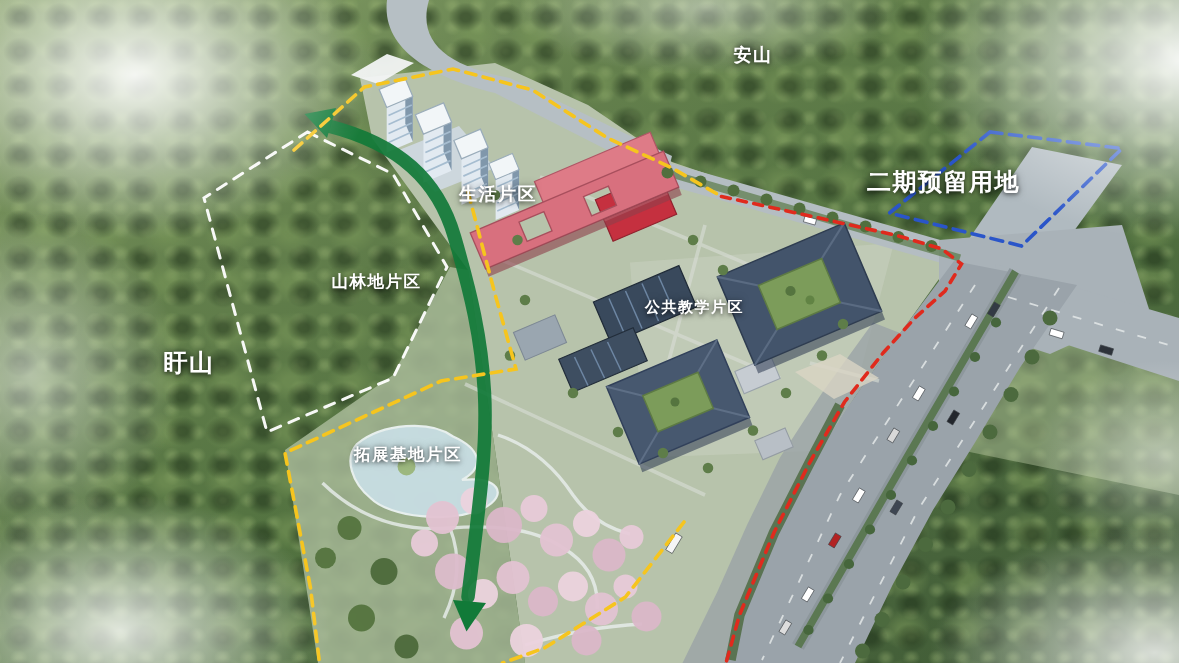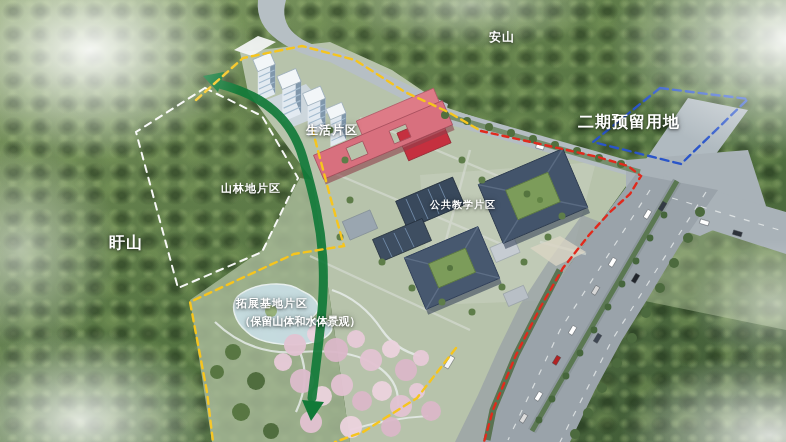--- a/index.html
+++ b/index.html
@@ -292,15 +292,14 @@
   <div class="fog" style="left:620px;top:350px;width:300px;height:170px;background:radial-gradient(closest-side,rgba(255,255,255,.8),rgba(255,255,255,0));"></div>
   <div class="fog" style="left:690px;top:240px;width:170px;height:130px;background:radial-gradient(closest-side,rgba(255,255,255,.45),rgba(255,255,255,0));"></div>
 
   <div class="lbl" style="left:502px;top:37px;font-size:12px;">安山</div>
   <div class="lbl" style="left:629px;top:122px;font-size:16px;">二期预留用地</div>
   <div class="lbl" style="left:332px;top:130px;font-size:12px;">生活片区</div>
   <div class="lbl" style="left:233px;top:188px;font-size:11px;padding-left:36px;">山林地片区</div>
   <div class="lbl" style="left:126px;top:243px;font-size:16px;">盱山</div>
   <div class="lbl" style="left:463px;top:205px;font-size:10px;">公共教学片区</div>
   <div class="lbl" style="left:272px;top:303px;font-size:11px;">拓展基地片区</div>
-  <div class="lbl" style="left:300px;top:321px;font-size:11px;letter-spacing:0;">（保留山体和水体景观）</div>
 
 </div>
 
 </body></html>

